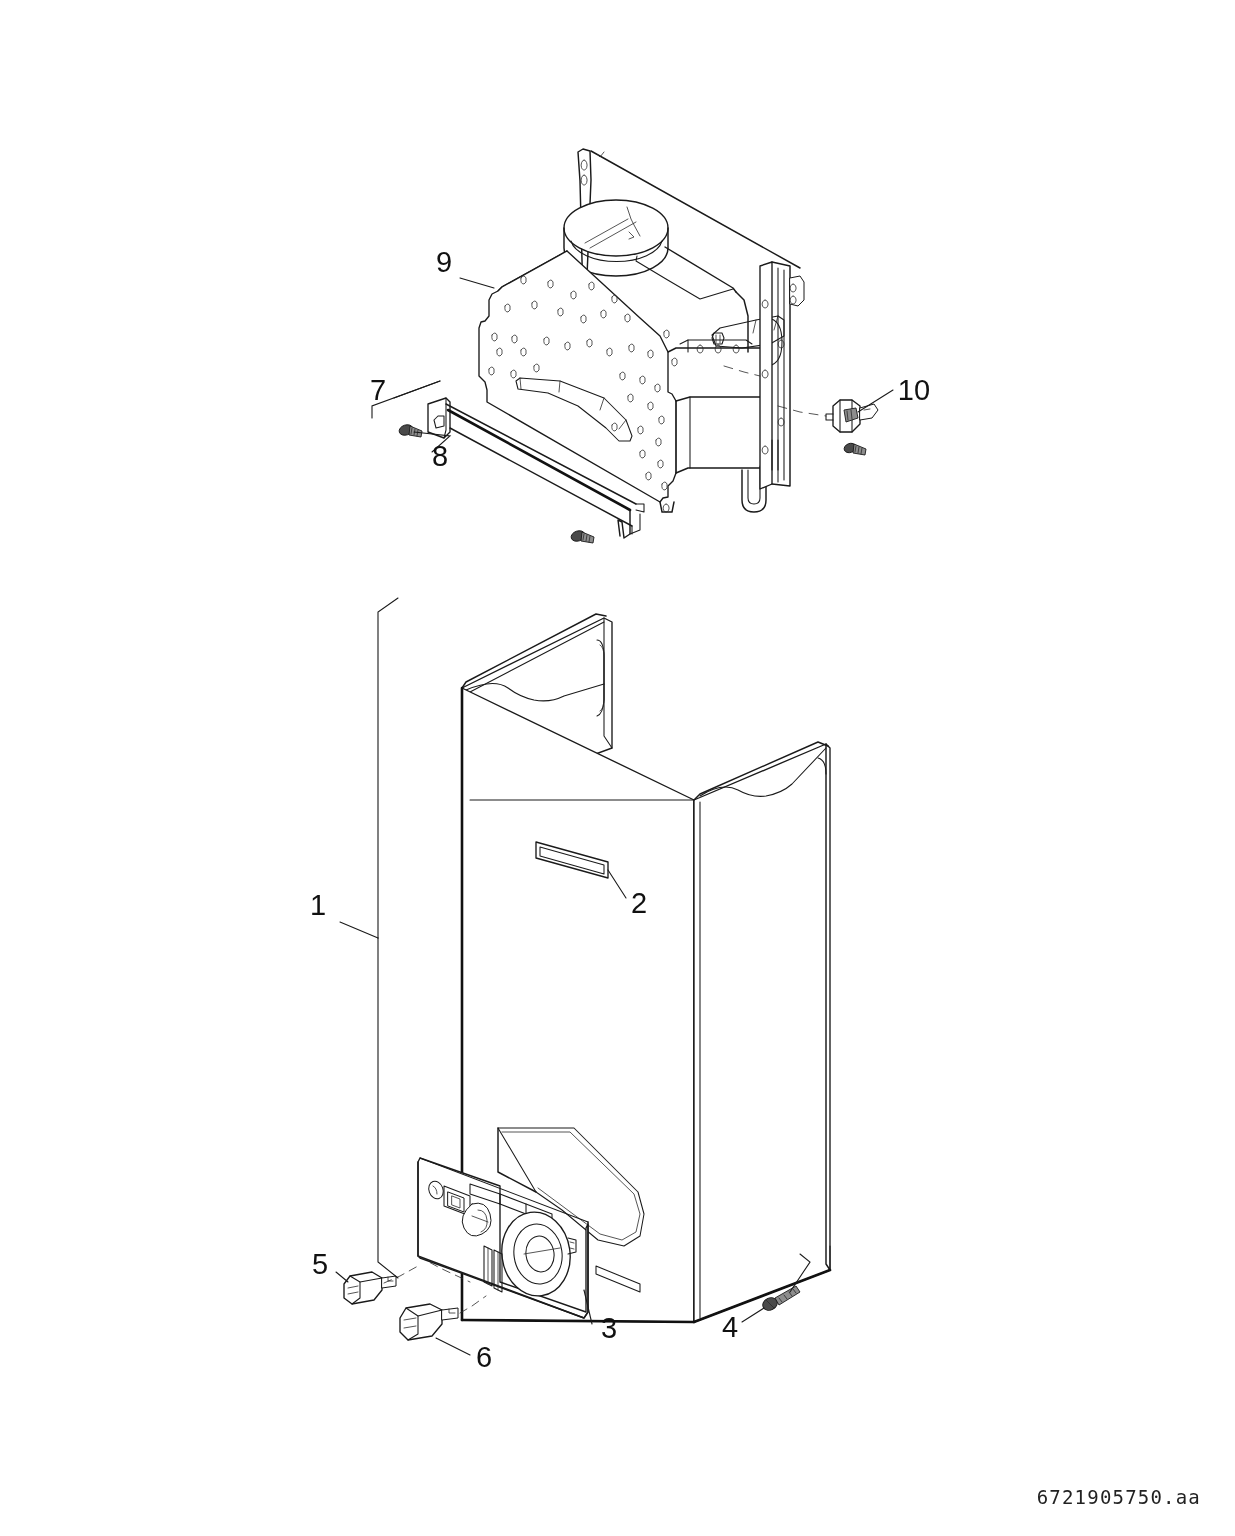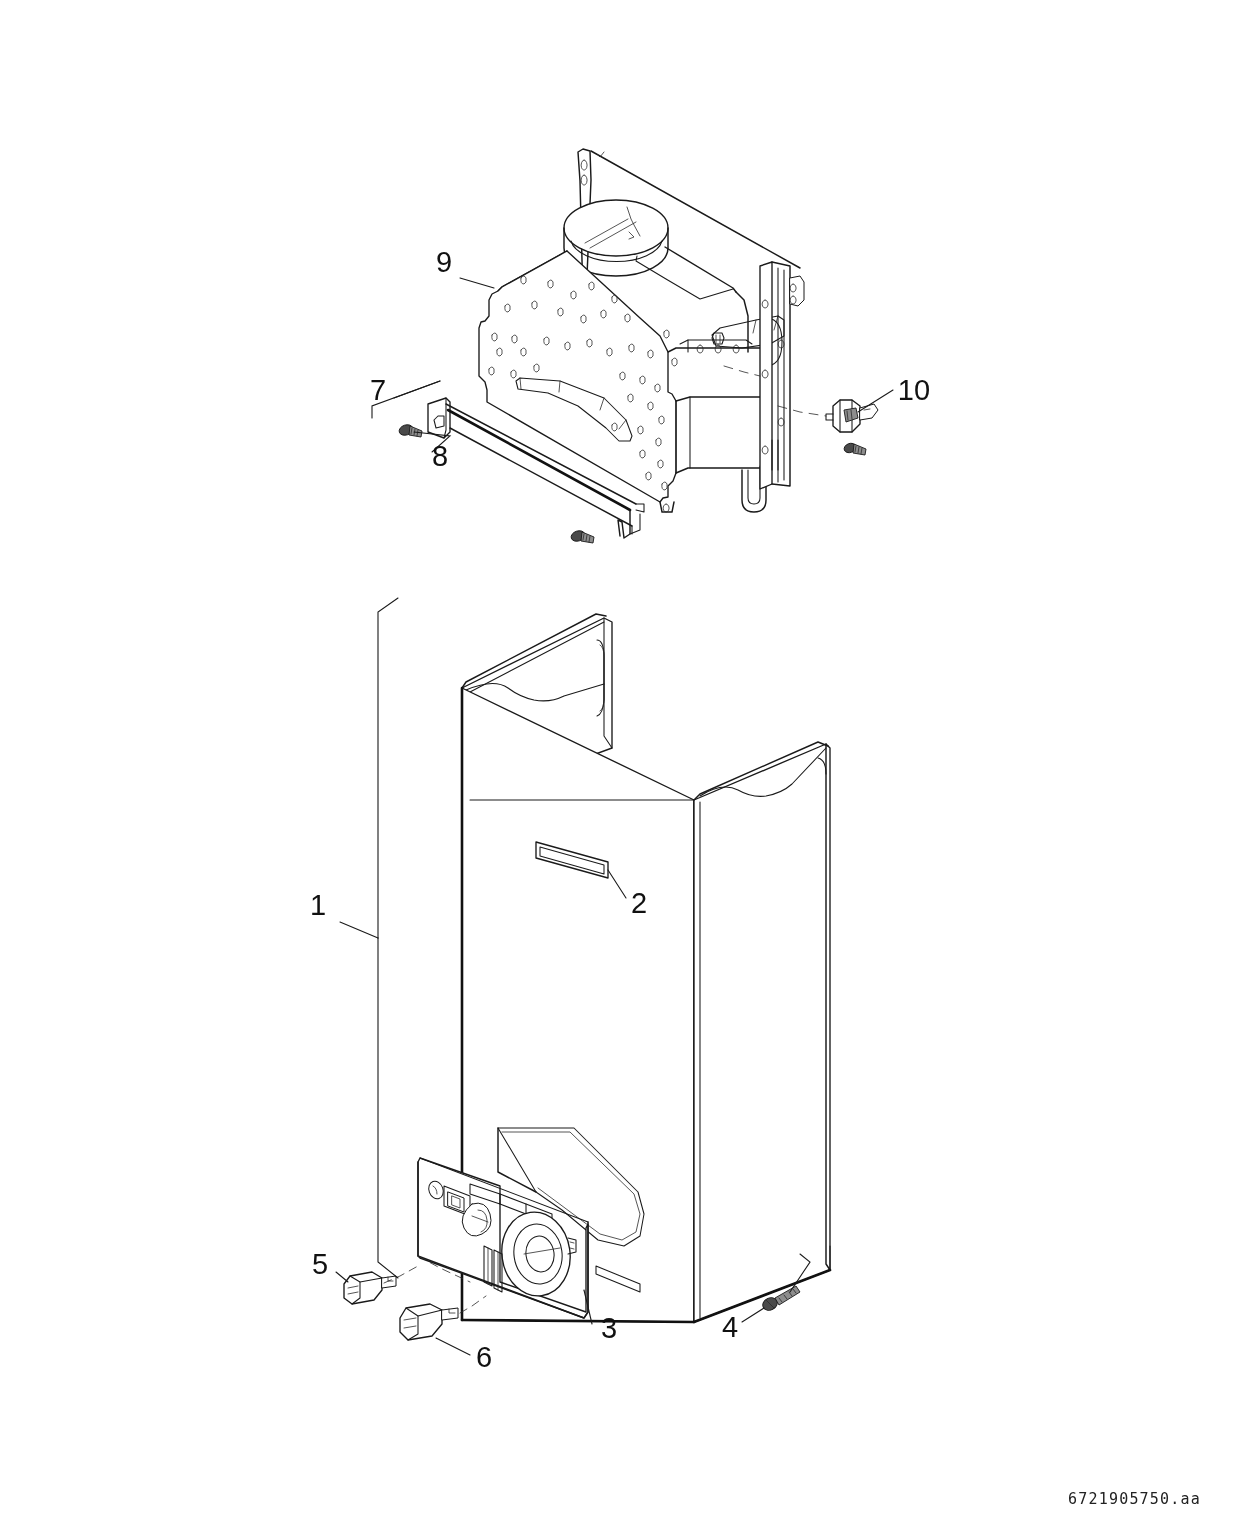--- a/index.html
+++ b/index.html
@@ -90,21 +90,21 @@
     font-family: "Liberation Sans", sans-serif;
     font-size: 29px;
     fill: #111111;
     font-weight: 400;
   }
   .docid {
     position: absolute;
     right: 34px;
     bottom: 28px;
     font-family: "DejaVu Sans Mono", monospace;
-    font-size: 15px;
+    font-size: 19px;
     letter-spacing: 1.2px;
     color: #222222;
     white-space: nowrap;
   }
 </style>
 </head>
 <body>
 
 <div id="page">
 

